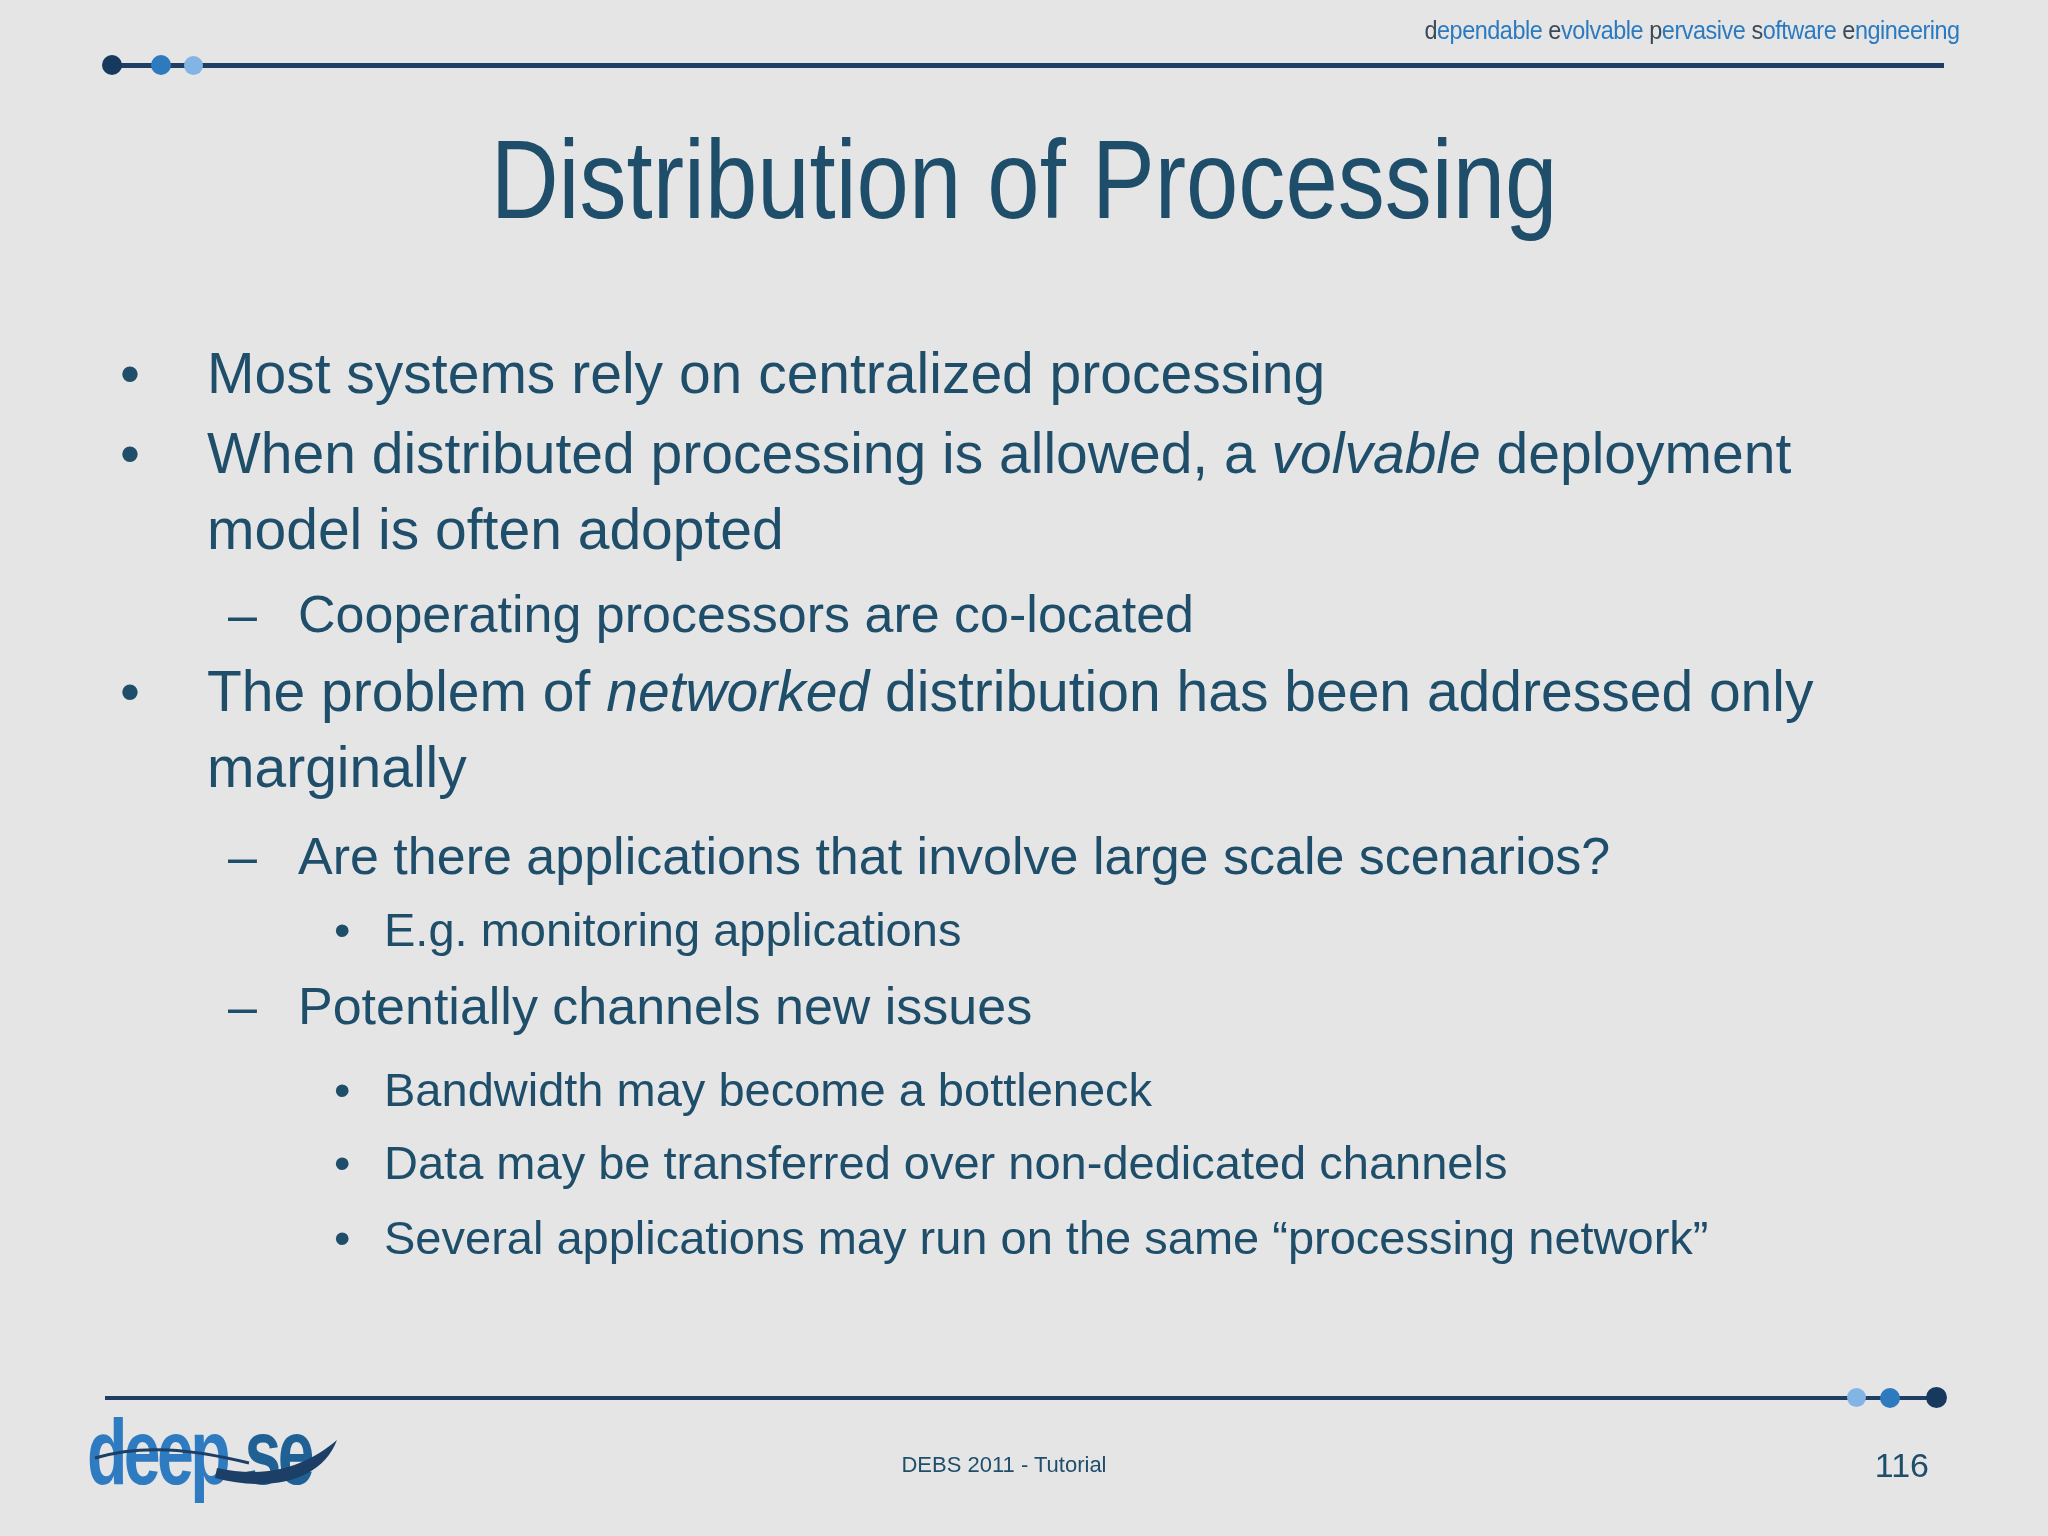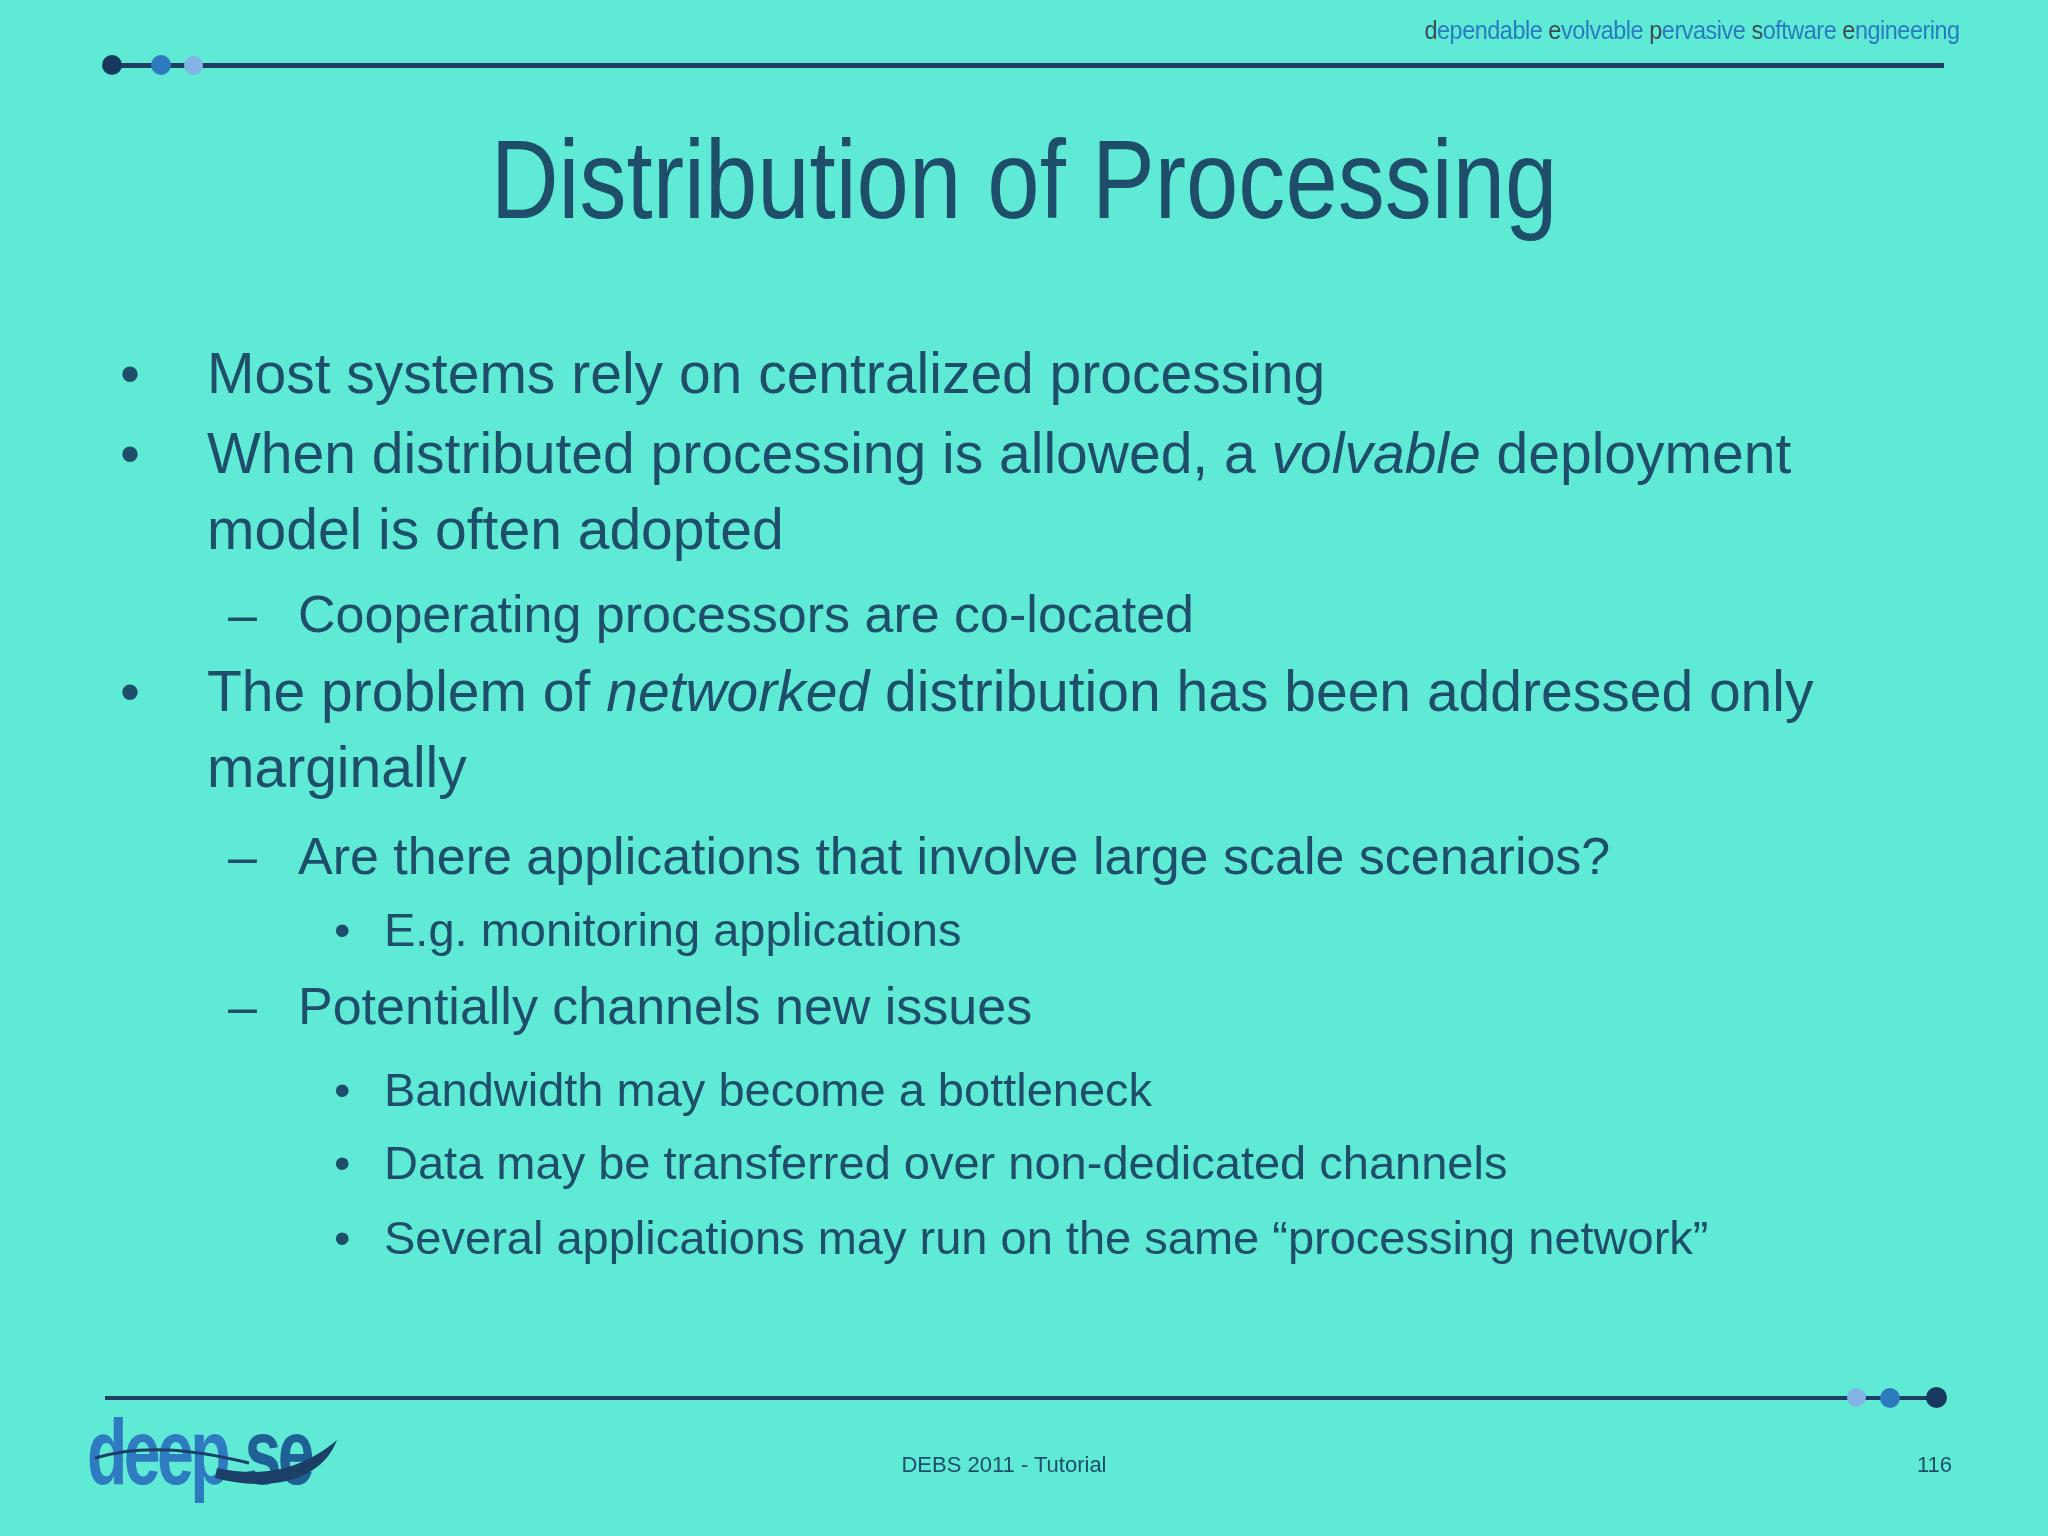--- a/index.html
+++ b/index.html
@@ -1,16 +1,16 @@
 <!DOCTYPE html>
 <html style="--text: #1f4e6b; --line: #1e3e63; --dot_dark: #17395d; --dot_mid: #2e7abf; --dot_light: #82b4e6; --tagline_blue: #2b7ac0; --tagline_dark: #3c4a58; --logo_deep: #2e7bc1; --logo_se: #1f6095;"><head>
 <meta charset="utf-8">
 <style>
   html,body{margin:0;padding:0;background:#fff;}
-  .slide{position:relative;width:2048px;height:1536px;background:#5eead4;overflow:hidden;
+  .slide{position:relative;width:2048px;height:1536px;background:#e5e5e5;overflow:hidden;
          font-family:"Liberation Sans",sans-serif;color:var(--text,#1f4e6b);}
 
   
   .top-line{position:absolute;left:112px;top:63px;width:1832px;height:5px;background:var(--line,#1e3e63);}
   .dot{position:absolute;border-radius:50%;}
   .dot.d1{left:102px;top:55px;width:20px;height:20px;background:var(--dot_dark,#17395d);}
   .dot.d2{left:151px;top:55px;width:20px;height:20px;background:var(--dot_mid,#2e7abf);}
   .dot.d3{left:184px;top:56px;width:19px;height:19px;background:var(--dot_light,#82b4e6);}
 
   .tagline{position:absolute;right:88px;top:13px;font-size:26px;line-height:34px;
@@ -44,21 +44,21 @@
 
   .logo{position:absolute;left:87px;top:1398px;width:310px;height:135px;}
   .logo-text{font-size:92px;font-weight:bold;line-height:92px;letter-spacing:-5px;
              transform:scaleX(0.72);transform-origin:0 0;margin-top:8px;white-space:nowrap;}
   .logo-deep{color:var(--logo_deep,#2e7bc1);}
   .logo-se{color:var(--logo_se,#1f6095);margin-left:24px;}
   .swoosh{position:absolute;left:0;top:38px;width:300px;height:80px;}
 
   .footer-center{position:absolute;left:0;right:40px;top:1443px;text-align:center;
                  font-size:22px;line-height:44px;color:var(--text,#1f4e6b);}
-  .page-number{position:absolute;right:96px;top:1443px;font-size:22px;line-height:44px;
+  .page-number{position:absolute;right:119px;top:1443px;font-size:34px;line-height:44px;
                color:var(--text,#1f4e6b);text-align:right;}
 </style>
 </head>
 <body>
 
 <div class="slide">
 
   <div class="top-line"></div>
   <div class="dot d1"></div>
   <div class="dot d2"></div>

